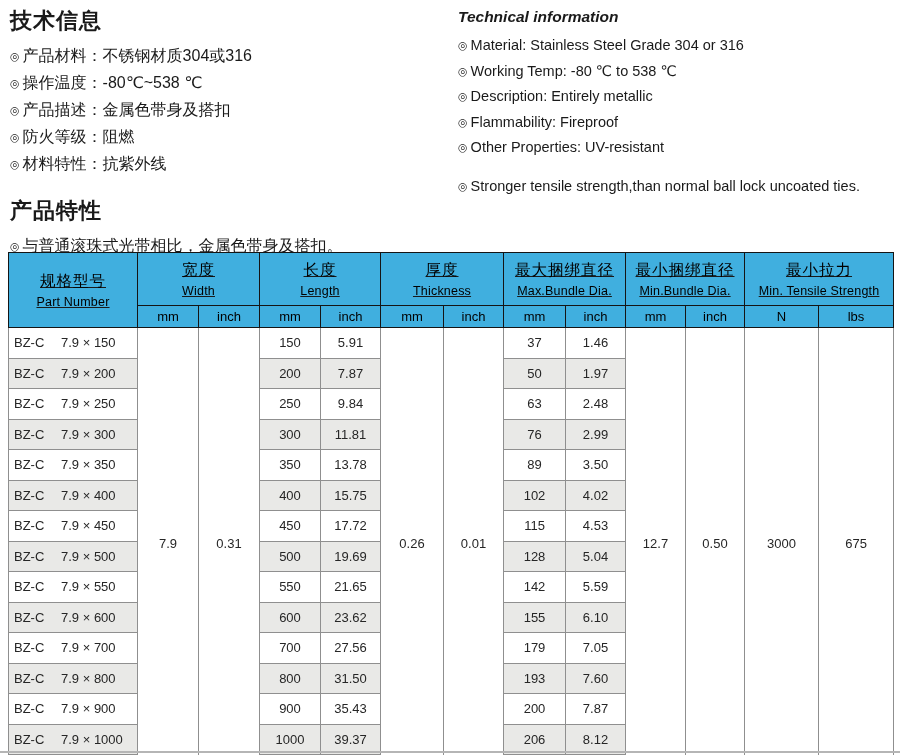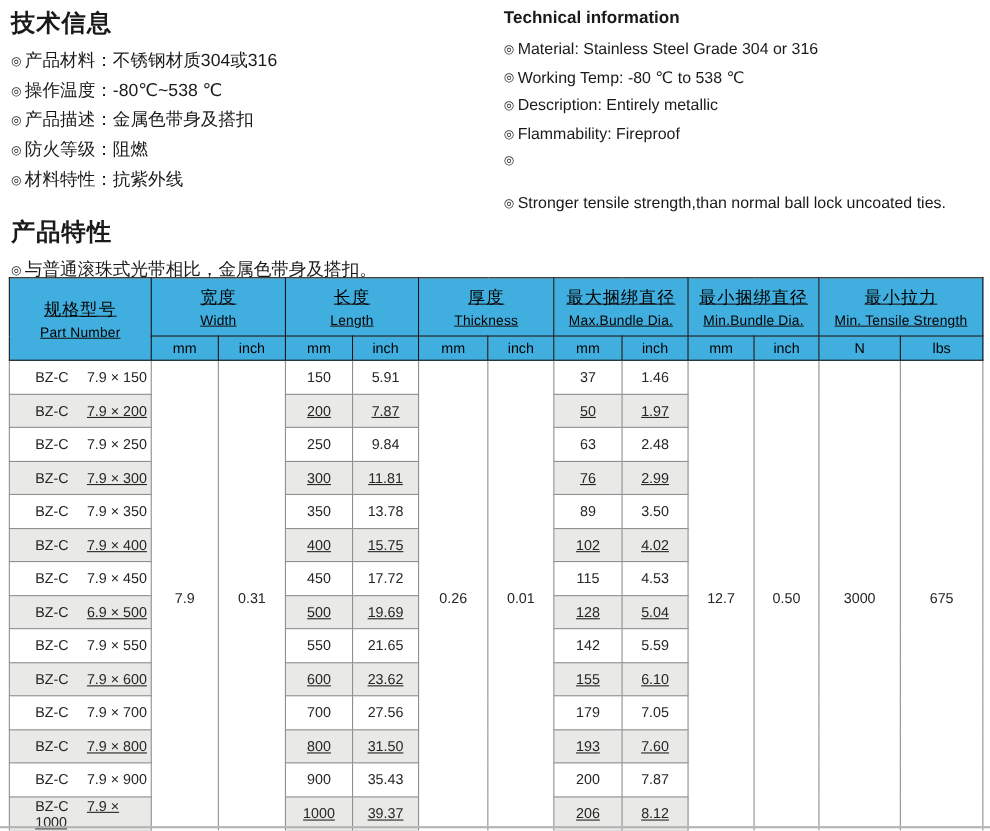--- a/index.html
+++ b/index.html
@@ -6,21 +6,21 @@
   body{
     width:900px;height:755px;position:relative;background:#ffffff;
     font-family:"Liberation Sans","DejaVu Sans",sans-serif;color:#1a1a1a;
     overflow:hidden;
   }
   
   .info-col{position:absolute;top:6px;}
   .info-left{left:10px;width:440px;}
   .info-right{left:458px;top:8px;width:436px;}
   .h-cn{font-size:22px;font-weight:bold;margin:0 0 7px 0;letter-spacing:1px;}
-  .h-en{font-size:15.5px;font-weight:bold;margin:0 0 7px 0;}
+  .h-en{font-size:15.5px;font-weight:bold;margin:0 0 7px 0;font-style:italic;}
   .line{display:flex;align-items:baseline;}
   .line-cn{font-size:16px;line-height:26px;}
   .line-en{font-size:14.5px;line-height:24.5px;}
   .bullet{font-size:11px;margin-right:3px;position:relative;top:-1px;color:#222;}
   .gap-cn{height:18px;}
   .gap-en{height:13px;}
   
   .spec-table{
     position:absolute;left:8px;top:252px;width:886px;
     border-collapse:collapse;table-layout:fixed;
@@ -33,23 +33,23 @@
   }
   tr.ghead{height:53px;text-decoration:underline;}
   tr.uhead{height:22px;}
   tr.uhead th{font-size:13px;}
   .hcn{display:block;font-size:15.5px;letter-spacing:1px;}
   .hen{display:block;font-size:12.5px;margin-top:3px;letter-spacing:0.2px;}
   tbody td{
     border:1px solid #8f8f8f;height:29.5px;padding:0;
     font-size:13px;text-align:center;color:#262626;background:#fff;
   }
-  td.part{text-align:left;padding-left:23px;}
+  td.part{text-align:left;padding-left:5px;}
   .pp{display:inline-block;width:47px;}
-  td.alt{background:var(--row-alt,#E9E9E7);text-decoration:underline;}
+  td.alt{background:var(--row-alt,#E9E9E7);}
   tr.spacer-row td{border:none;height:4px;background:#fff;}
   td.merged{background:#fff;font-size:13px;}
   
   .page-rule{position:absolute;left:0;top:751px;width:900px;height:2px;background:#b5b5b5;}
 </style>
 </head>
 <body>
 
 <div class="info-col info-left">
   <h2 class="h-cn">技术信息</h2>
@@ -94,20 +94,21 @@
   <div class="line line-en">
     <span class="bullet">◎</span>
     <span>Description: Entirely metallic</span>
   </div>
   <div class="line line-en">
     <span class="bullet">◎</span>
     <span>Flammability: Fireproof</span>
   </div>
   <div class="line line-en">
     <span class="bullet">◎</span>
+    <span>Other Properties: UV-resistant</span>
   </div>
   <div class="gap-en"></div>
   <div class="line line-en">
     <span class="bullet">◎</span>
     <span>Stronger tensile strength,than normal ball lock uncoated ties.</span>
   </div>
 </div>
 
 <table class="spec-table">
   <colgroup>
@@ -223,21 +224,21 @@
         <td class="num alt">4.02</td>
       </tr>
       <tr>
         <td class="part"><span class="pp">BZ-C</span><span class="ps">7.9 × 450</span></td>
         <td class="num">450</td>
         <td class="num">17.72</td>
         <td class="num">115</td>
         <td class="num">4.53</td>
       </tr>
       <tr>
-        <td class="part alt"><span class="pp">BZ-C</span><span class="ps">6.9 × 500</span></td>
+        <td class="part alt"><span class="pp">BZ-C</span><span class="ps">7.9 × 500</span></td>
         <td class="num alt">500</td>
         <td class="num alt">19.69</td>
         <td class="num alt">128</td>
         <td class="num alt">5.04</td>
       </tr>
       <tr>
         <td class="part"><span class="pp">BZ-C</span><span class="ps">7.9 × 550</span></td>
         <td class="num">550</td>
         <td class="num">21.65</td>
         <td class="num">142</td>

